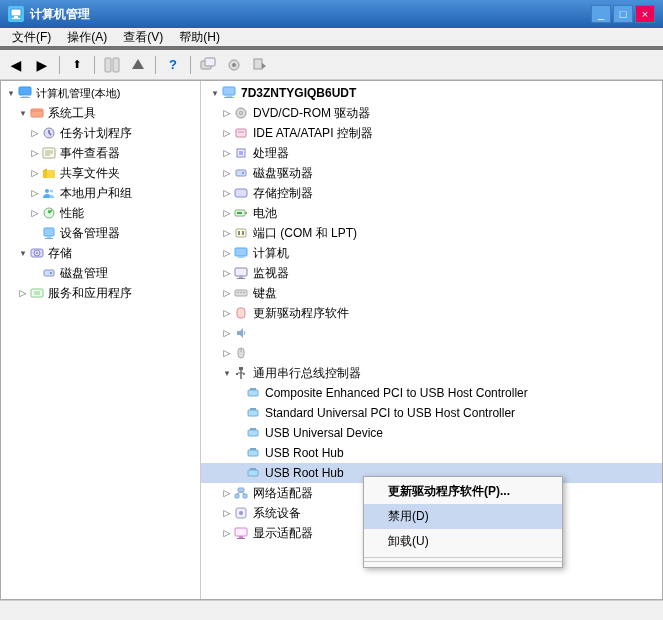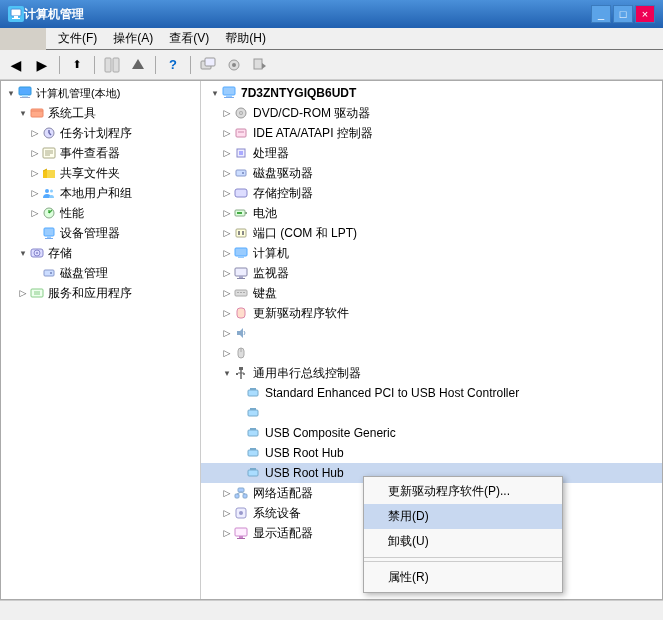--- a/index.html
+++ b/index.html
@@ -16,20 +16,21 @@
       color: white;
       padding: 4px 8px;
       display: flex;
       align-items: center;
       justify-content: space-between;
       height: 28px;
     }
     .title-bar-left {
       display: flex;
       align-items: center;
+      gap: 6px;
     }
     .title-icon {
       width: 16px; height: 16px;
       background: #4fc3f7;
       border-radius: 2px;
       display: flex; align-items: center; justify-content: center;
     }
     .title-text { font-size: 12px; font-weight: bold; }
     .title-controls { display: flex; gap: 2px; }
     .title-btn {
@@ -38,26 +39,25 @@
       border: 1px solid #3a7abd;
       color: white;
       font-size: 11px;
       display: flex; align-items: center; justify-content: center;
       cursor: pointer;
     }
     .title-btn.close { background: #e05; }
 
     .menu-bar {
       background: #f0f0f0;
-      border-bottom: 1px solid #737373;
+      border-bottom: 4px solid #737373;
       display: flex;
       padding: 2px 4px;
       height: 22px;
       align-items: center;
-      margin-left: 46px;
     }
     .menu-item {
       padding: 2px 8px;
       cursor: pointer;
       font-size: 12px;
     }
 
     .toolbar {
       background: #f0f0f0;
       border-bottom: 1px solid #ccc;
@@ -155,21 +155,21 @@
       cursor: pointer;
       font-size: 12px;
       position: relative;
     }
     .ctx-item.highlighted { background: #c8d8f0; }
     .ctx-sep {
       height: 1px;
       background: #ccc;
       margin: 3px 0;
     }
-    .ctx-item.bold { font-weight: normal; }
+    .ctx-item.bold { font-weight: bold; }
 
     
     .dev-item {
       display: flex;
       align-items: center;
       padding: 1px 4px;
       cursor: pointer;
       white-space: nowrap;
       font-size: 12px;
       height: 20px;
@@ -592,44 +592,45 @@
 
     <div class="dev-item">
       <span class="indent" style="width:28px"></span>
       <span class="tree-expand" style="visibility:hidden">▷</span>
       <span class="dev-icon">
         <svg width="14" height="14" viewBox="0 0 14 14">
             <rect x="2" y="4" width="10" height="6" rx="1" fill="#adf" stroke="#7ac"></rect>
             <rect x="4" y="2" width="6" height="2" fill="#7ac"></rect>
           </svg>
       </span>
-      <span>Standard Enhanced PCI to USB Host Controller</span>
+      <span>Composite Enhanced PCI to USB Host Controller</span>
     </div>
 
     <div class="dev-item">
       <span class="indent" style="width:28px"></span>
       <span class="tree-expand" style="visibility:hidden">▷</span>
       <span class="dev-icon">
         <svg width="14" height="14" viewBox="0 0 14 14">
             <rect x="2" y="4" width="10" height="6" rx="1" fill="#adf" stroke="#7ac"></rect>
             <rect x="4" y="2" width="6" height="2" fill="#7ac"></rect>
           </svg>
       </span>
+      <span>Standard Universal PCI to USB Host Controller</span>
     </div>
 
     <div class="dev-item">
       <span class="indent" style="width:28px"></span>
       <span class="tree-expand" style="visibility:hidden">▷</span>
       <span class="dev-icon">
         <svg width="14" height="14" viewBox="0 0 14 14">
             <rect x="2" y="4" width="10" height="6" rx="1" fill="#adf" stroke="#7ac"></rect>
             <rect x="4" y="2" width="6" height="2" fill="#7ac"></rect>
           </svg>
       </span>
-      <span>USB Composite Generic</span>
+      <span>USB Universal Device</span>
     </div>
 
     <div class="dev-item">
       <span class="indent" style="width:28px"></span>
       <span class="tree-expand" style="visibility:hidden">▷</span>
       <span class="dev-icon">
         <svg width="14" height="14" viewBox="0 0 14 14">
             <rect x="2" y="4" width="10" height="6" rx="1" fill="#adf" stroke="#7ac"></rect>
             <rect x="4" y="2" width="6" height="2" fill="#7ac"></rect>
           </svg>
@@ -695,14 +696,13 @@
 <div class="status-bar">
   <span></span>
 </div>
 
 <div class="context-menu">
   <div class="ctx-item bold">更新驱动程序软件(P)...</div>
   <div class="ctx-item highlighted" style="background:#c8d8f0;">禁用(D)</div>
   <div class="ctx-item">卸载(U)</div>
   <div class="ctx-sep"></div>
   <div class="ctx-sep"></div>
-  <div class="ctx-item">属性(R)</div>
 </div>
 
 </body></html>

